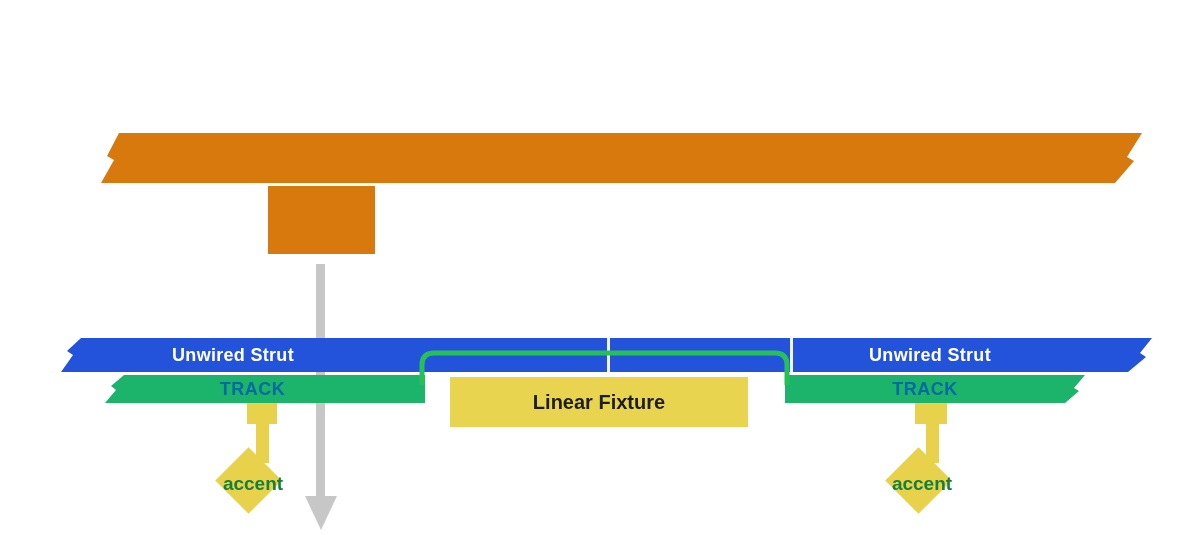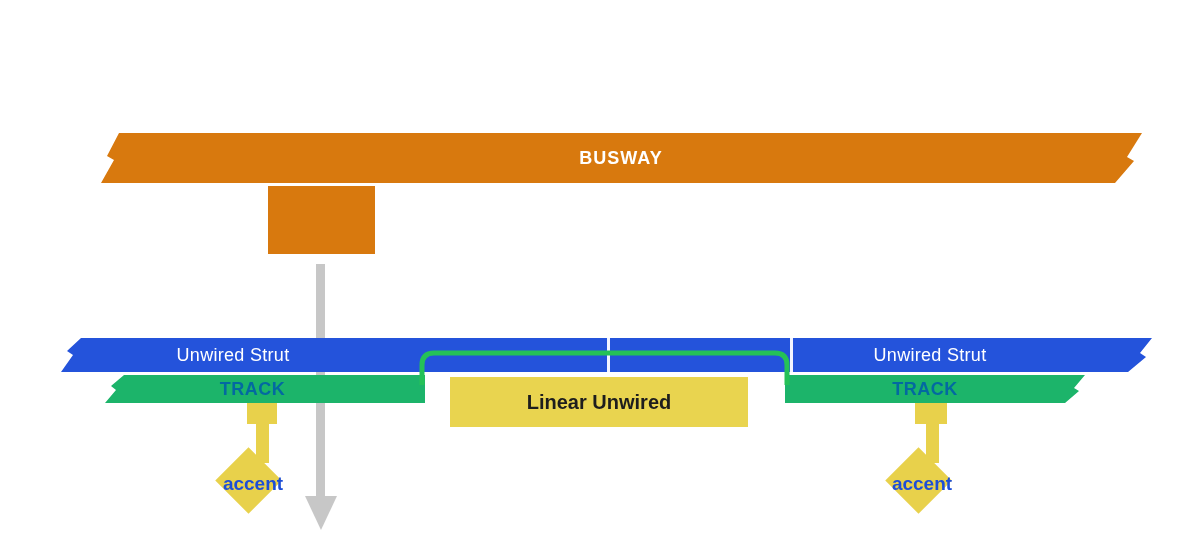--- a/index.html
+++ b/index.html
@@ -37,21 +37,21 @@
   .strut{
     position:absolute;left:58px;top:338px;width:1096px;height:34px;
     background:var(--strut-blue,#2453db);
     clip-path:polygon(23px 0,1094px 0,1082px 15px,1088px 19px,1070px 34px,3px 34px,15px 17px,9px 13px);
   }
   .strut-divider{
     position:absolute;top:338px;width:3px;height:34px;background:#f2f4ff;
   }
   .strut-label{
     position:absolute;top:338px;height:34px;display:flex;align-items:center;justify-content:center;
-    color:#fff;font-size:18px;font-weight:normal;letter-spacing:.3px;
+    color:#fff;font-size:18px;font-weight:bold;letter-spacing:.3px;
   }
   .strut-label.left{left:58px;width:350px;}
   .strut-label.right{left:790px;width:280px;}
 
   
   .track-left{
     position:absolute;left:100px;top:375px;width:325px;height:28px;
     background:var(--track-green,#1cb46a);
     clip-path:polygon(24px 0,325px 0,325px 28px,5px 28px,16px 15px,11px 11px);
   }
@@ -77,34 +77,33 @@
     display:flex;align-items:center;justify-content:center;
     color:#1d1d1d;font-size:20px;font-weight:600;
   }
 
   
   .acc-mount{position:absolute;width:30px;height:21px;background:var(--accent-yellow,#e8d14b);}
   .acc-stem{position:absolute;width:13px;height:40px;background:var(--accent-yellow,#e8d14b);}
   .acc-diamond{position:absolute;width:47px;height:47px;background:var(--accent-yellow,#e8d14b);transform:rotate(45deg);}
   .acc-label{
     position:absolute;width:110px;height:24px;display:flex;align-items:center;justify-content:center;
-    color:#1d4ed8;font-size:19px;font-weight:600;
+    color:#15803d;font-size:19px;font-weight:600;
   }
   .m-left{left:247px;top:403px;}  .m-right{left:915px;top:403px;width:32px;}
   .s-left{left:256px;top:423px;}  .s-right{left:926px;top:423px;}
   .d-left{left:225px;top:457px;}  .d-right{left:895px;top:457px;}
   .l-left{left:198px;top:472px;}  .l-right{left:867px;top:472px;}
 </style>
 </head>
 <body>
 
 <div class="canvas">
 
   <div class="busway"></div>
-  <div class="busway-label">BUSWAY</div>
   <div class="feed-box"></div>
 
   <div>
     <div class="arrow-shaft"></div>
     <div class="arrow-head"></div>
   </div>
 
   <div class="strut"></div>
   <div class="strut-divider" style="left:607px;"></div>
   <div class="strut-divider" style="left:790px;"></div>
@@ -115,21 +114,21 @@
   <div class="track-right"></div>
 
   <svg class="jumper" viewBox="0 0 395 42">
     <path d="M 17 42 L 17 22 Q 17 10 29 10 L 370 10 Q 382 10 382 22 L 382 42" fill="none" stroke="#25c158" stroke-width="5"></path>
   </svg>
 
   <div class="track-label left">TRACK</div>
   <div class="track-label right">TRACK</div>
 
   <div class="fixture">
-    <span>Linear Unwired</span>
+    <span>Linear Fixture</span>
   </div>
 
   <div>
     <div class="acc-mount m-left"></div>
     <div class="acc-stem s-left"></div>
     <div class="acc-diamond d-left"></div>
     <div class="acc-label l-left">accent</div>
   </div>
 
   <div>

